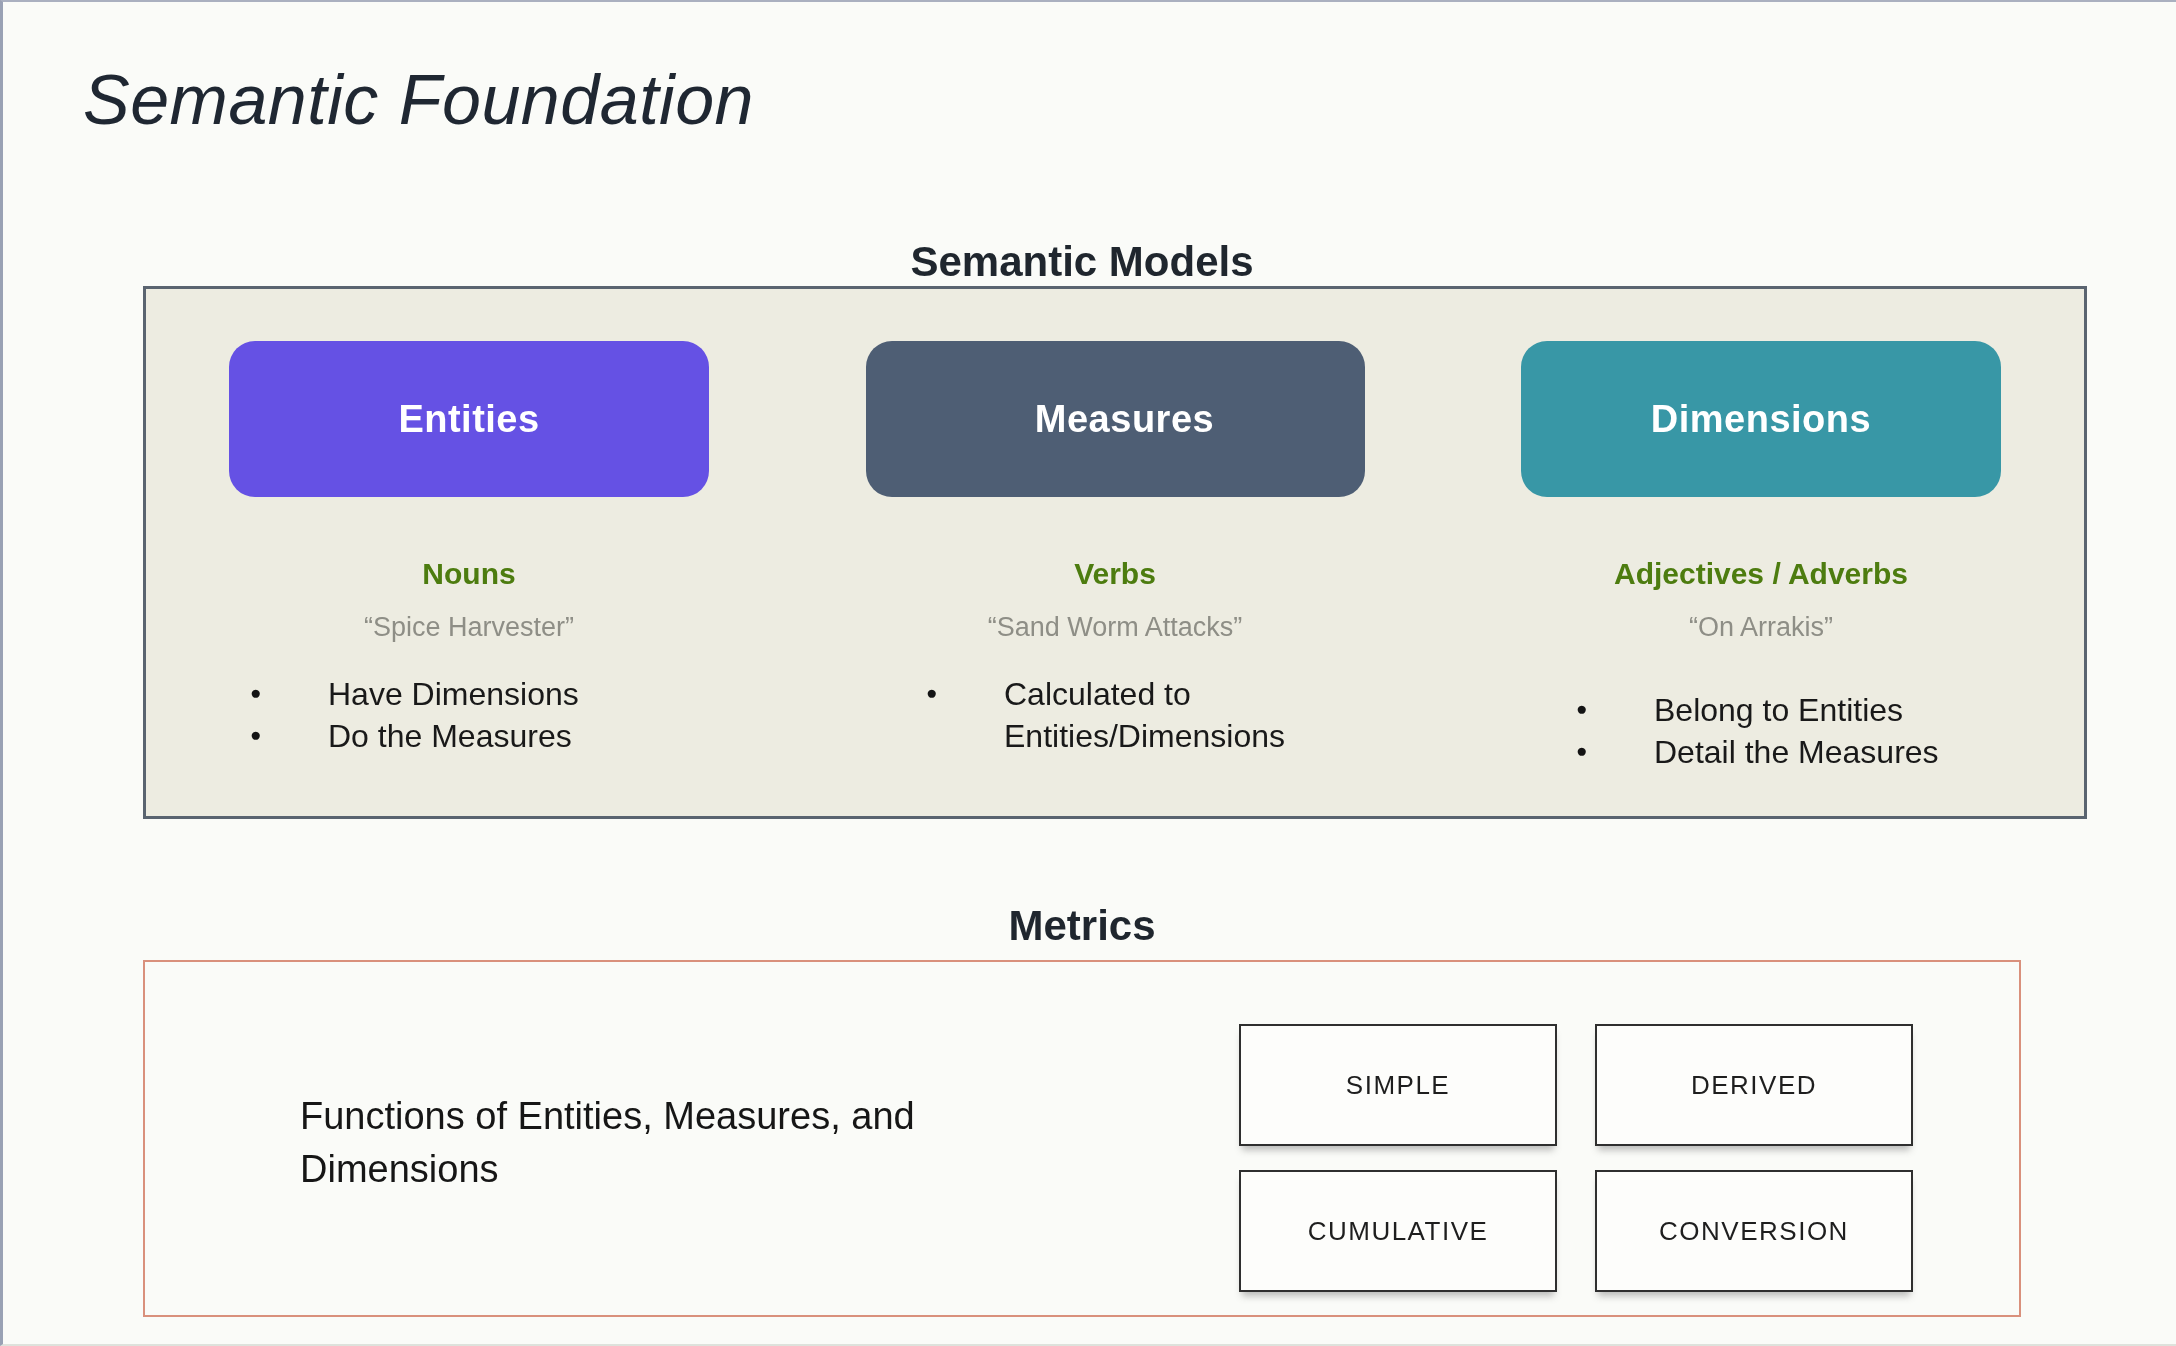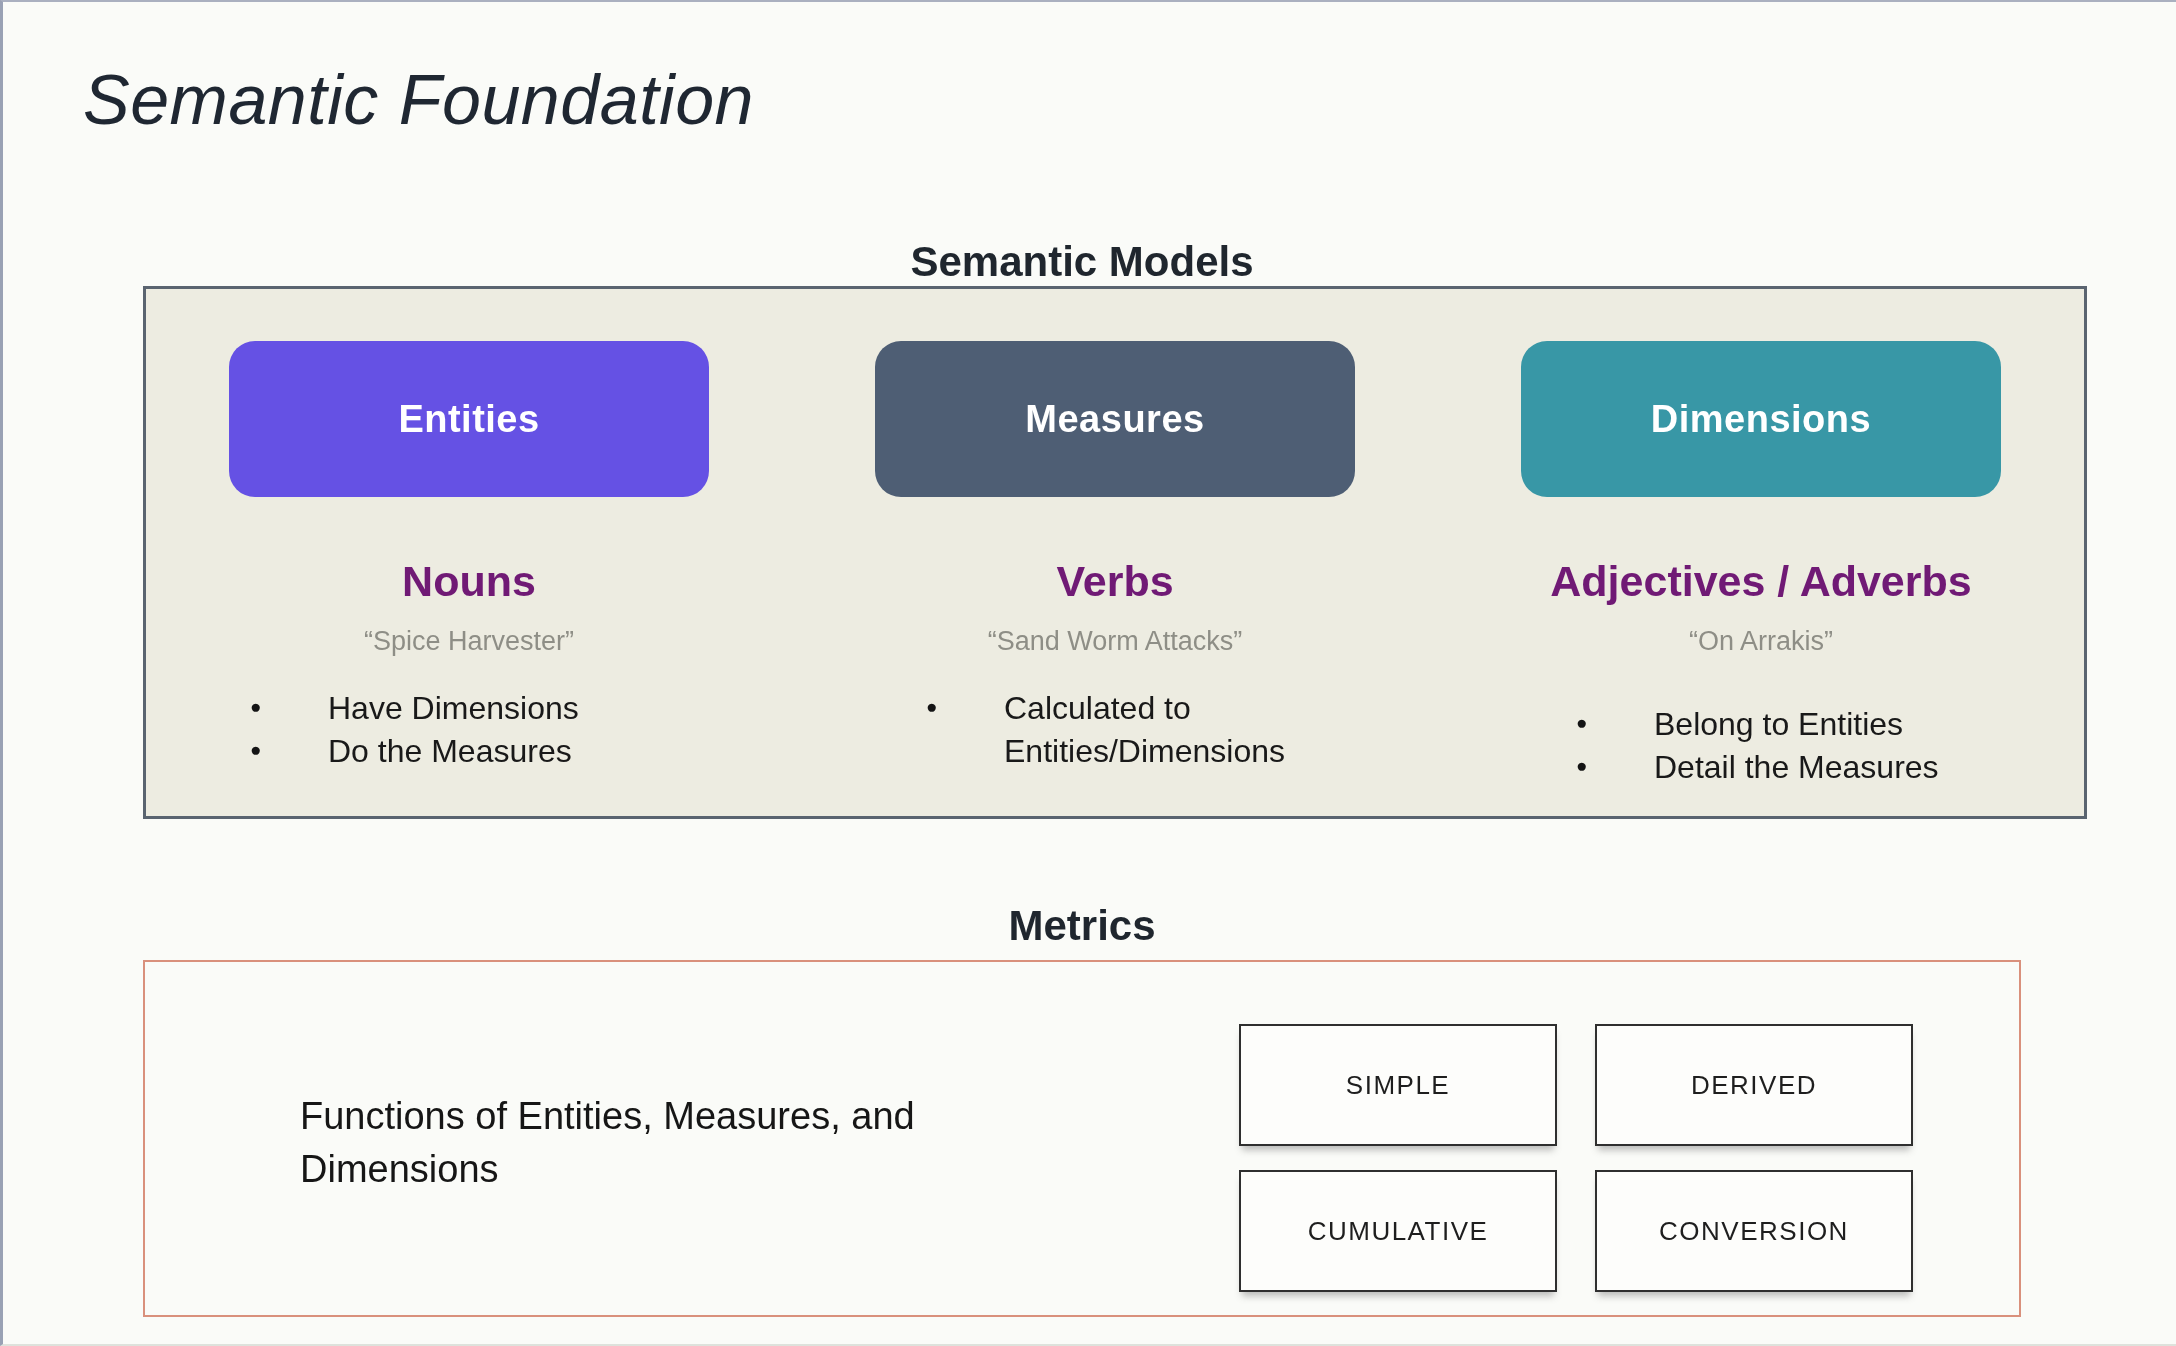--- a/index.html
+++ b/index.html
@@ -48,21 +48,21 @@
   .pill {
     margin-top:52px;
     width:480px; height:156px;
     border-radius:26px;
     display:flex; align-items:center; justify-content:center;
     color:#ffffff; font-weight:700; font-size:38px;
     letter-spacing:0.5px;
   }
   .role {
     margin-top:60px;
-    font-size:43px; font-weight:700; color:#701a75;
+    font-size:30px; font-weight:700; color:#4d7c0f;
     line-height:1.15; text-align:center;
   }
   .example {
     margin-top:20px;
     font-size:27px; color:#8E8E86;
     text-align:center;
   }
   .bullets {
     list-style:none;
     margin:30px 0 0 104px; padding:0;
@@ -125,21 +125,21 @@
       <div class="pill" style="background-color: rgb(101, 81, 228);">Entities</div>
       <div class="role">Nouns</div>
       <div class="example">“Spice Harvester”</div>
       <ul class="bullets">
         <li>Have Dimensions</li>
         <li>Do the Measures</li>
       </ul>
     </div>
 
     <div class="model-col col-measures">
-      <div class="pill" style="background-color: rgb(78, 94, 116);">Measures</div>
+      <div class="pill" style="background-color: rgb(78, 94, 116); padding-left: 19px;">Measures</div>
       <div class="role">Verbs</div>
       <div class="example">“Sand Worm Attacks”</div>
       <ul class="bullets">
         <li>Calculated to Entities/Dimensions</li>
       </ul>
     </div>
 
     <div class="model-col col-dimensions">
       <div class="pill" style="background-color: rgb(56, 151, 166);">Dimensions</div>
       <div class="role">Adjectives / Adverbs</div>

